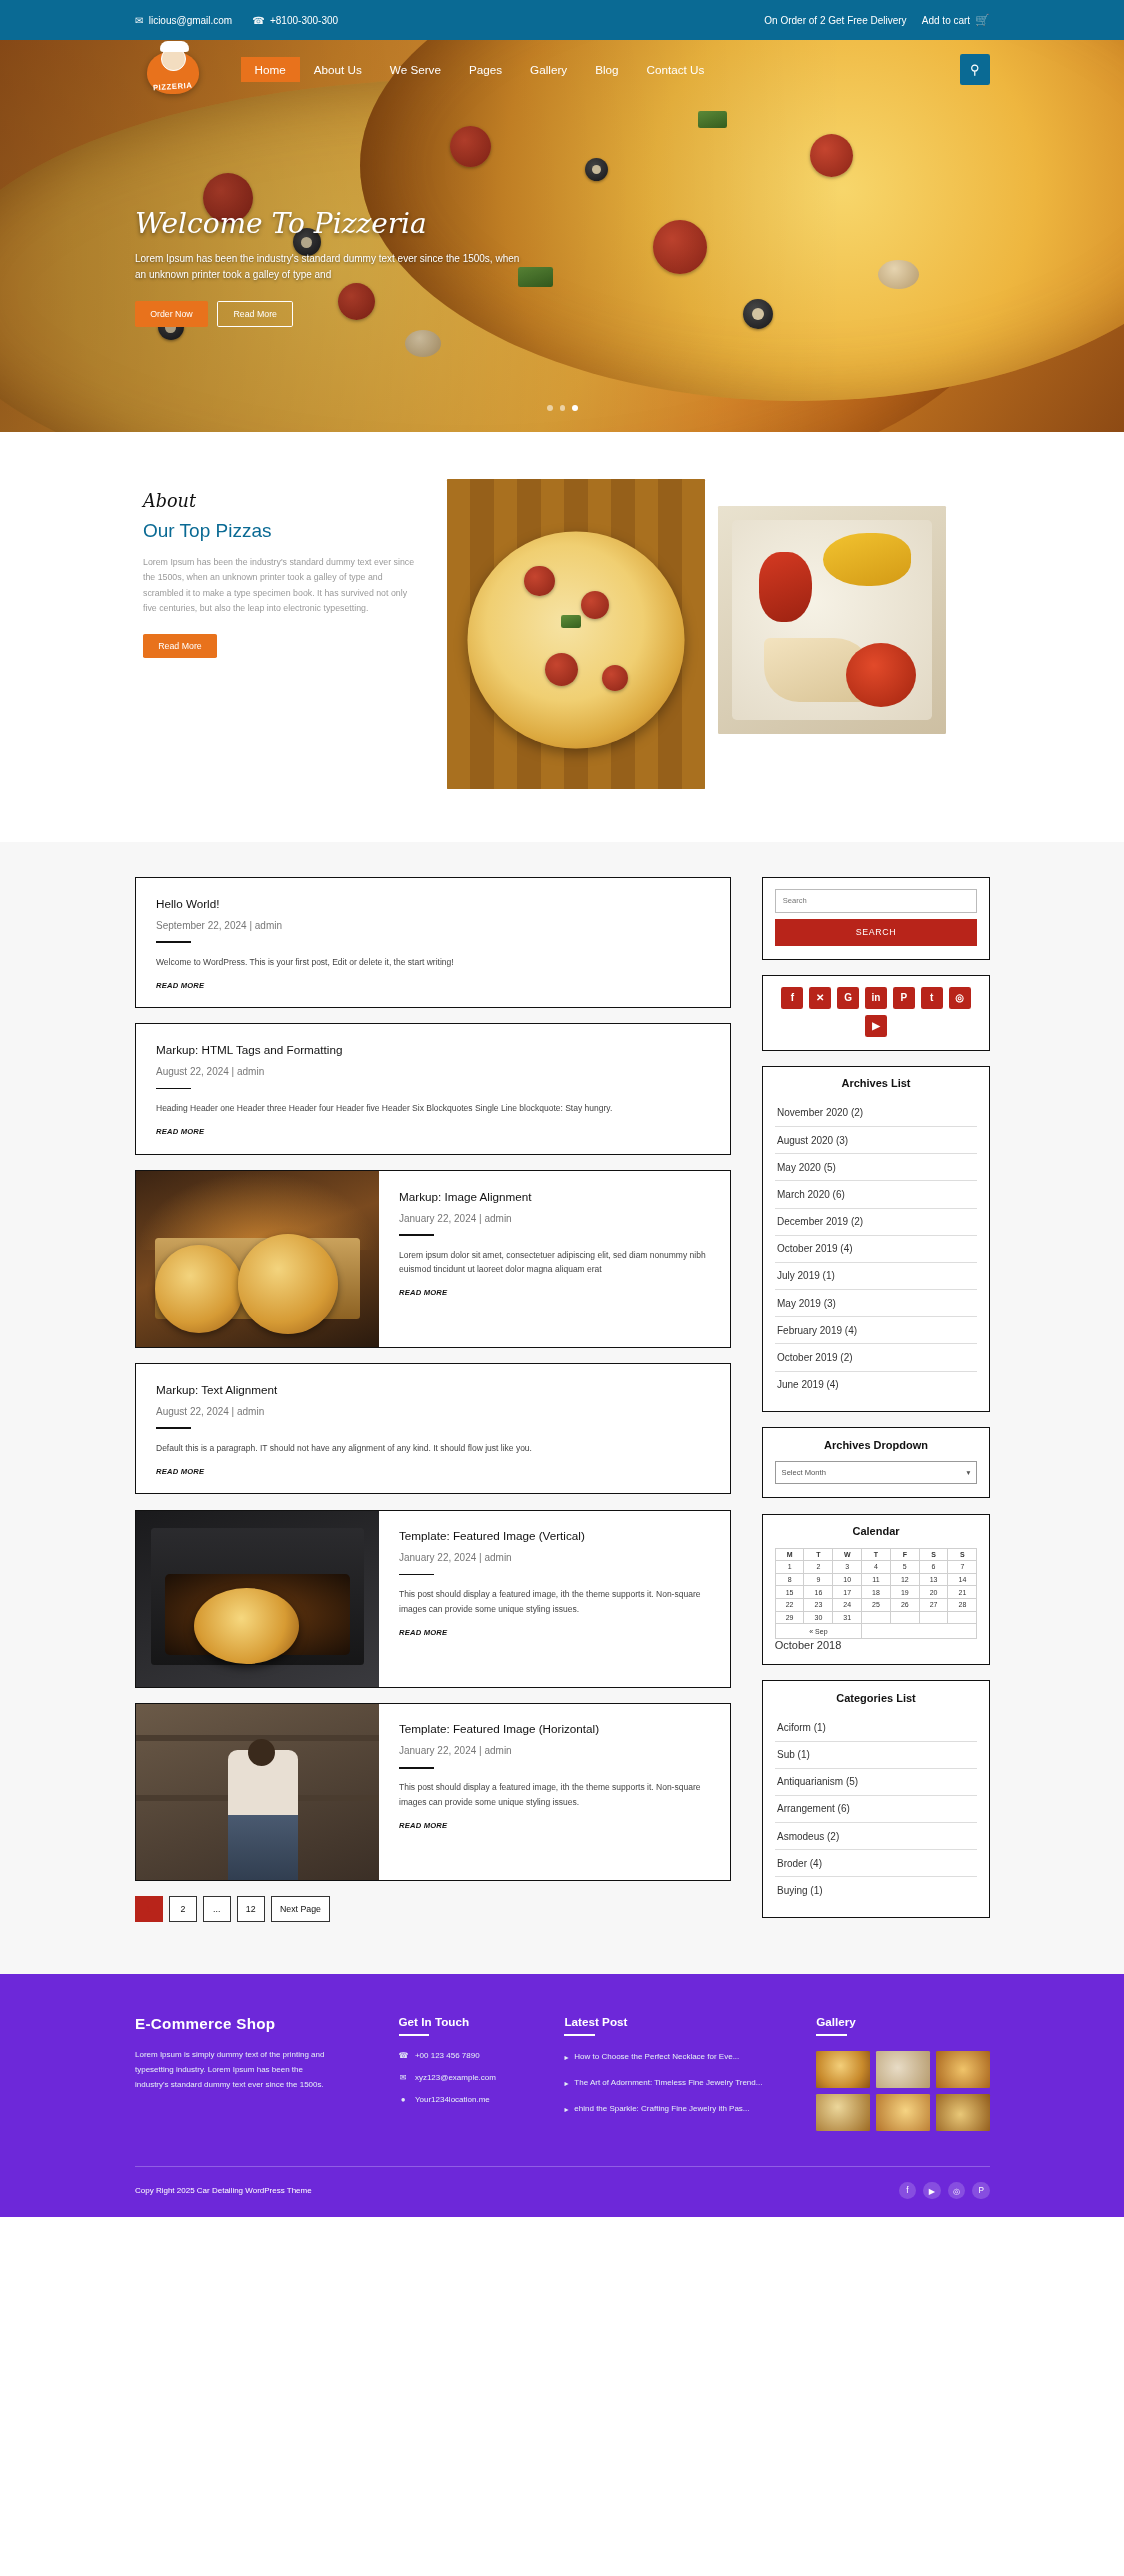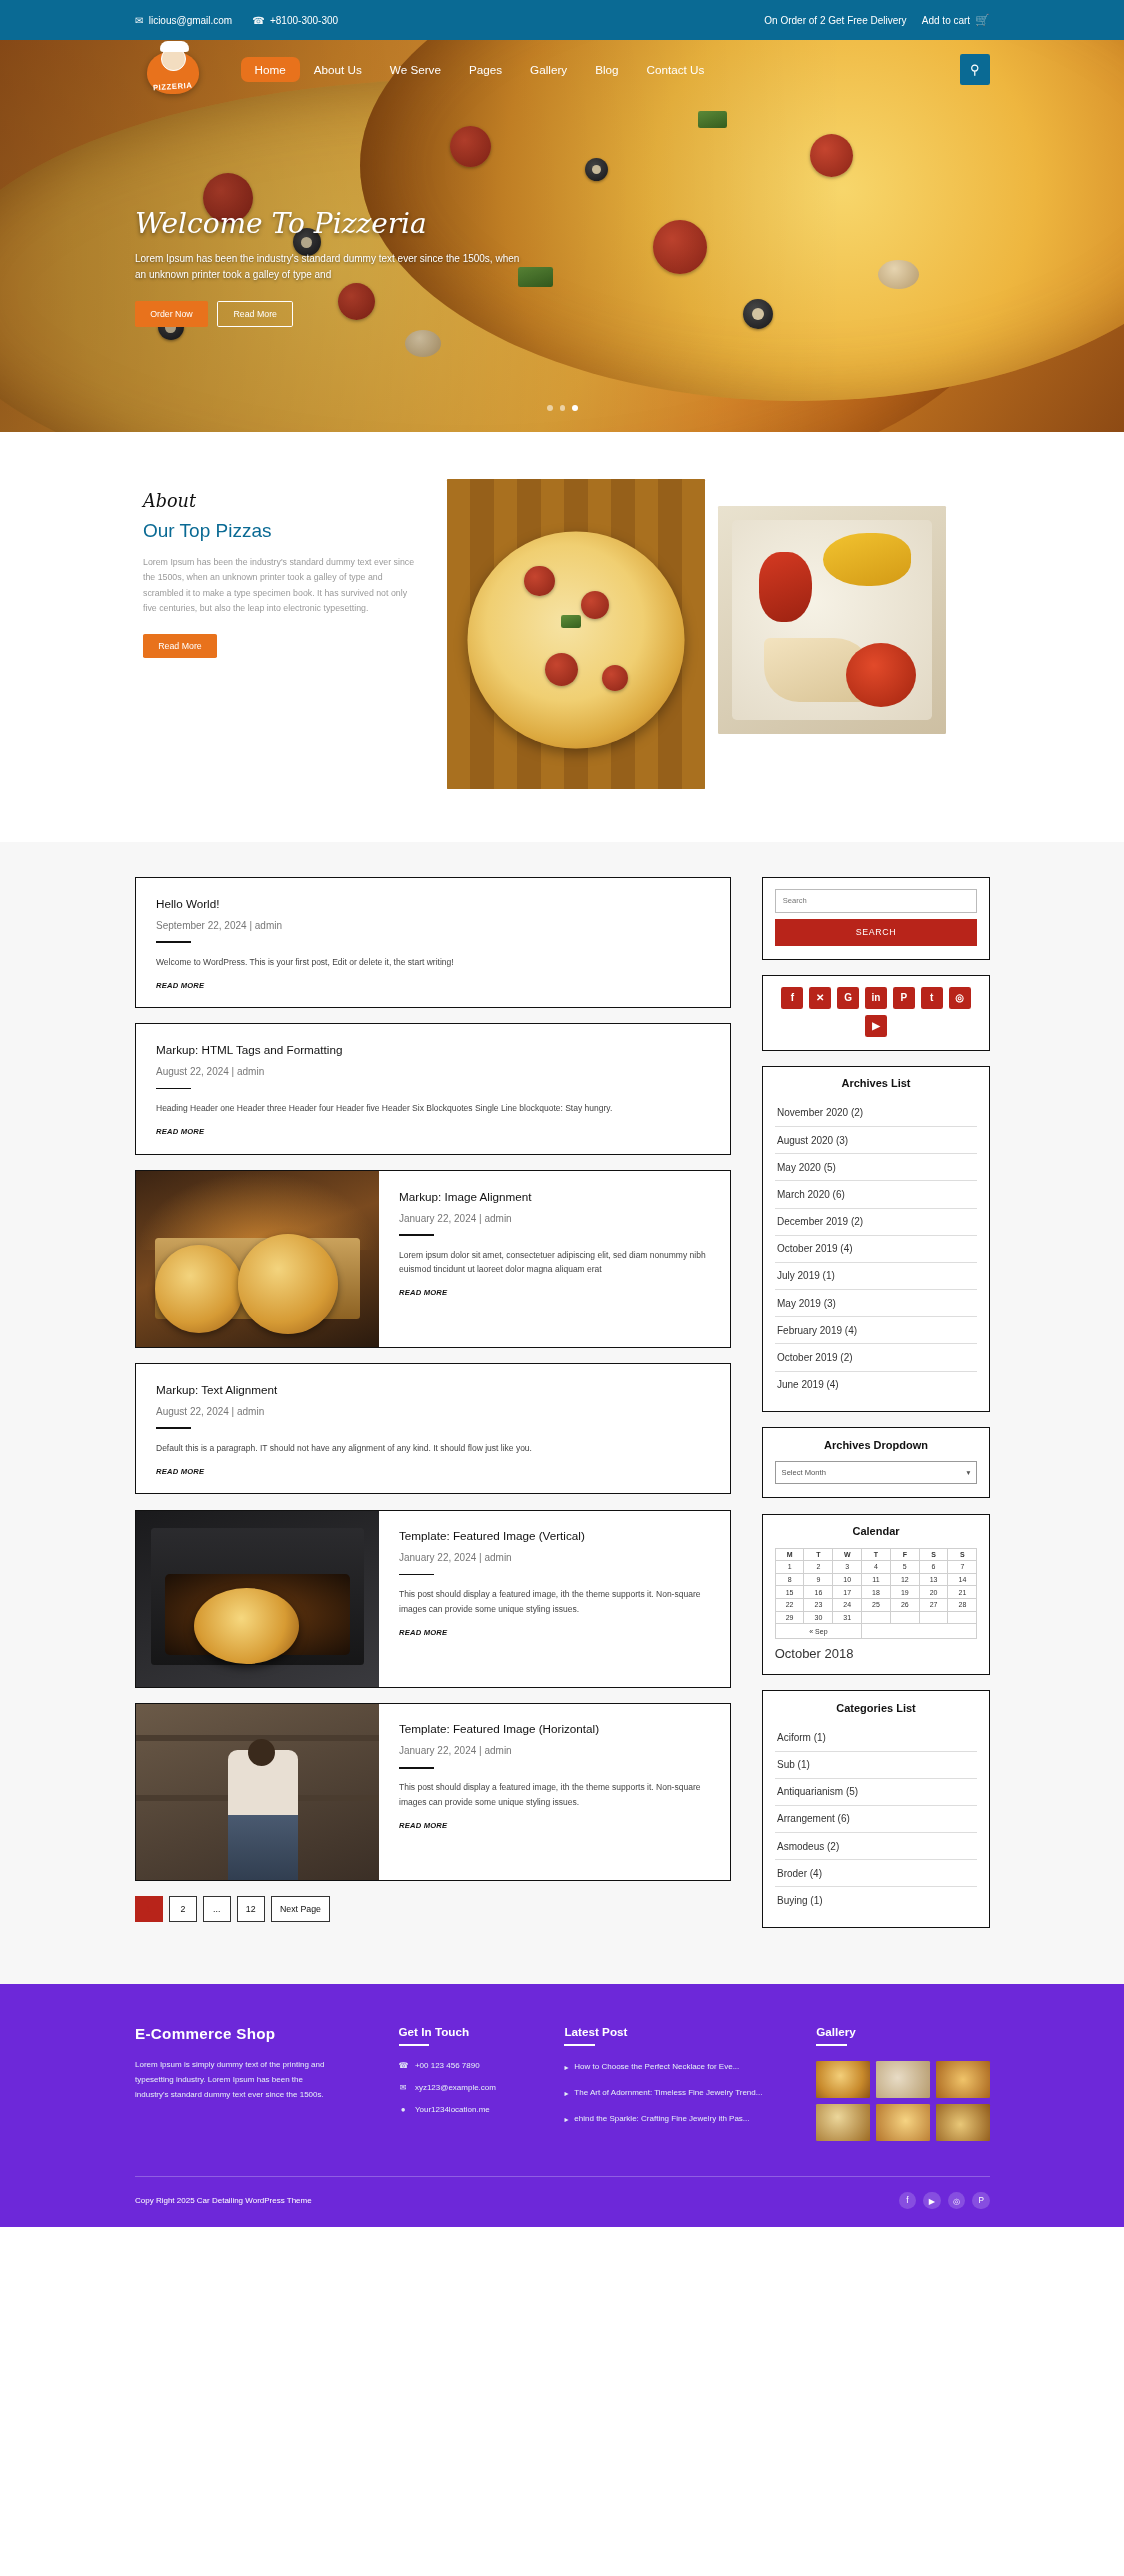--- a/index.html
+++ b/index.html
@@ -96,21 +96,21 @@
     flex: 1;
   }
   nav.mainnav a {
     color: #fff; text-decoration: none;
     font-size: 11.7px;
     padding: 5.9px 14px;
     display: inline-block;
   }
   nav.mainnav a.active {
     background: #e8721c;
-    border-radius: 7px;
+    border-radius: 0;
   }
   .searchbtn {
     width: 30.5px; height: 30.5px; background: #0a6a94; border: none;
     border-radius: 2.3px; color: #fff; font-size: 13px; cursor: pointer;
     display: flex; align-items: center; justify-content: center;
   }
   .hero-inner {
     position: relative;
     z-index: 10;
     padding: 167px 0 0 135px;
@@ -248,21 +248,21 @@
   .arch-item:last-child { border-bottom: none; }
   .selectbox {
     width: 100%; height: 23.4px; border: 0.6px solid #999; padding: 0 5.9px;
     font-size: 7.6px; color: #555; background: #fff;
     display: flex; align-items: center; justify-content: space-between; cursor: pointer;
   }
   .cal table { width: 100%; border-collapse: collapse; font-size: 7px; }
   .cal th, .cal td { border: 0.6px solid #cfcfcf; text-align: center; padding: 2.3px 1.2px; color: #333; }
   .cal th { font-weight: bold; }
   .cal .navrow td { padding: 3.5px 1.2px; }
-  .cal-caption { margin-top: 7px; font-size: 13px; color: #333; }
+  .cal-caption { font-size: 11px; color: #333; }
 
   
   .pagination { display: flex; gap: 5.9px; margin-top: 5.9px; }
   .pg {
     min-width: 28px; height: 26px; border: 0.6px solid #333; background: #fff; color: #111;
     display: flex; align-items: center; justify-content: center; font-size: 8.8px; cursor: pointer; padding: 0 8.2px;
   }
   .pg.current { background: #b8241a; border-color: #b8241a; color: #b8241a; }
 
   

